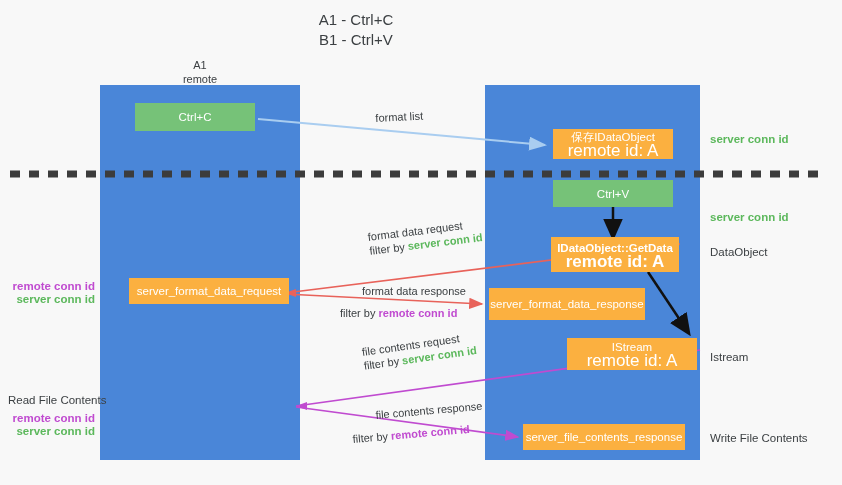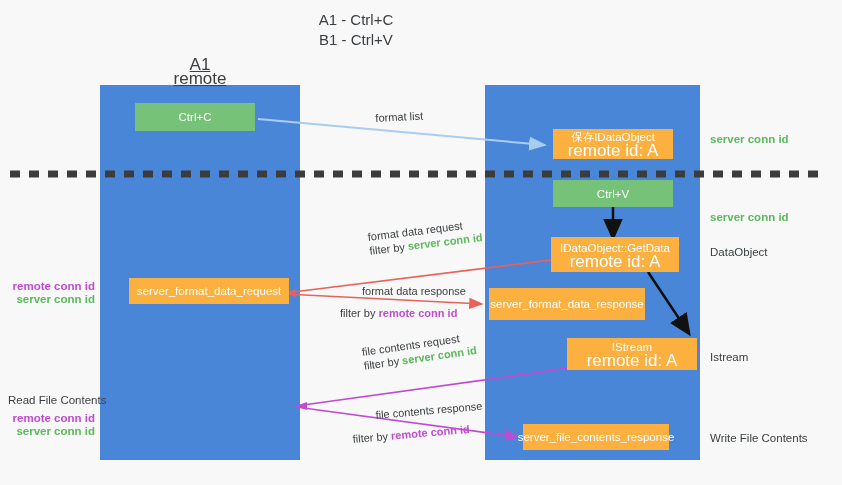--- a/index.html
+++ b/index.html
@@ -30,24 +30,23 @@
     width: 712px;
     text-align: center;
     font-size: 15px;
     color: #3c4043;
     line-height: 20px;
     white-space: pre-line;
   }
   .col-head {
     position: absolute;
     text-align: center;
-    font-size: 17px;
-    color: #3c4043;
-    line-height: 14px;
-    text-decoration: underline;
+    font-size: 11px;
+    color: #3c4043;
+    line-height: 14px;
   }
   .lane {
     position: absolute;
     background: #4a86d8;
   }
   .node {
     position: absolute;
     box-sizing: border-box;
     display: flex;
     flex-direction: column;
@@ -157,35 +156,35 @@
 
   <div class="node orange" style="left:553px; top:129px; width:120px; height:30px;">
     <span>保存IDataObject</span>
     <span class="l2">remote id: A</span>
   </div>
 
   <div class="node green" style="left:553px; top:180px; width:120px; height:27px;">
     <span>Ctrl+V</span>
   </div>
 
-  <div class="node orange" style="left:551px; top:237px; width:128px; height:35px;">
+  <div class="node orange" style="left:551px; top:237px; width:128px; height:35px;font-weight:bold;">
     <span>IDataObject::GetData</span>
     <span class="l2">remote id: A</span>
   </div>
 
   <div class="node orange" style="left:489px; top:288px; width:156px; height:32px;">
     <span>server_format_data_response</span>
   </div>
 
   <div class="node orange" style="left:567px; top:338px; width:130px; height:32px;">
     <span>IStream</span>
     <span class="l2">remote id: A</span>
   </div>
 
-  <div class="node orange" style="left:523px; top:424px; width:146px; height:26px;">
+  <div class="node orange" style="left:523px; top:424px; width:162px; height:26px;">
     <span>server_file_contents_response</span>
   </div>
 
   <div class="edge-label rot" style="left:375px; top:111px; transform: rotate(-3deg);">format list</div>
 
   <div class="edge-label rot" style="left:367px; top:230px; transform: rotate(-7deg);">
     <div>format data request</div>
     <div class="filter-line"><span>filter by </span><span class="green-txt">server conn id</span></div>
   </div>
 

